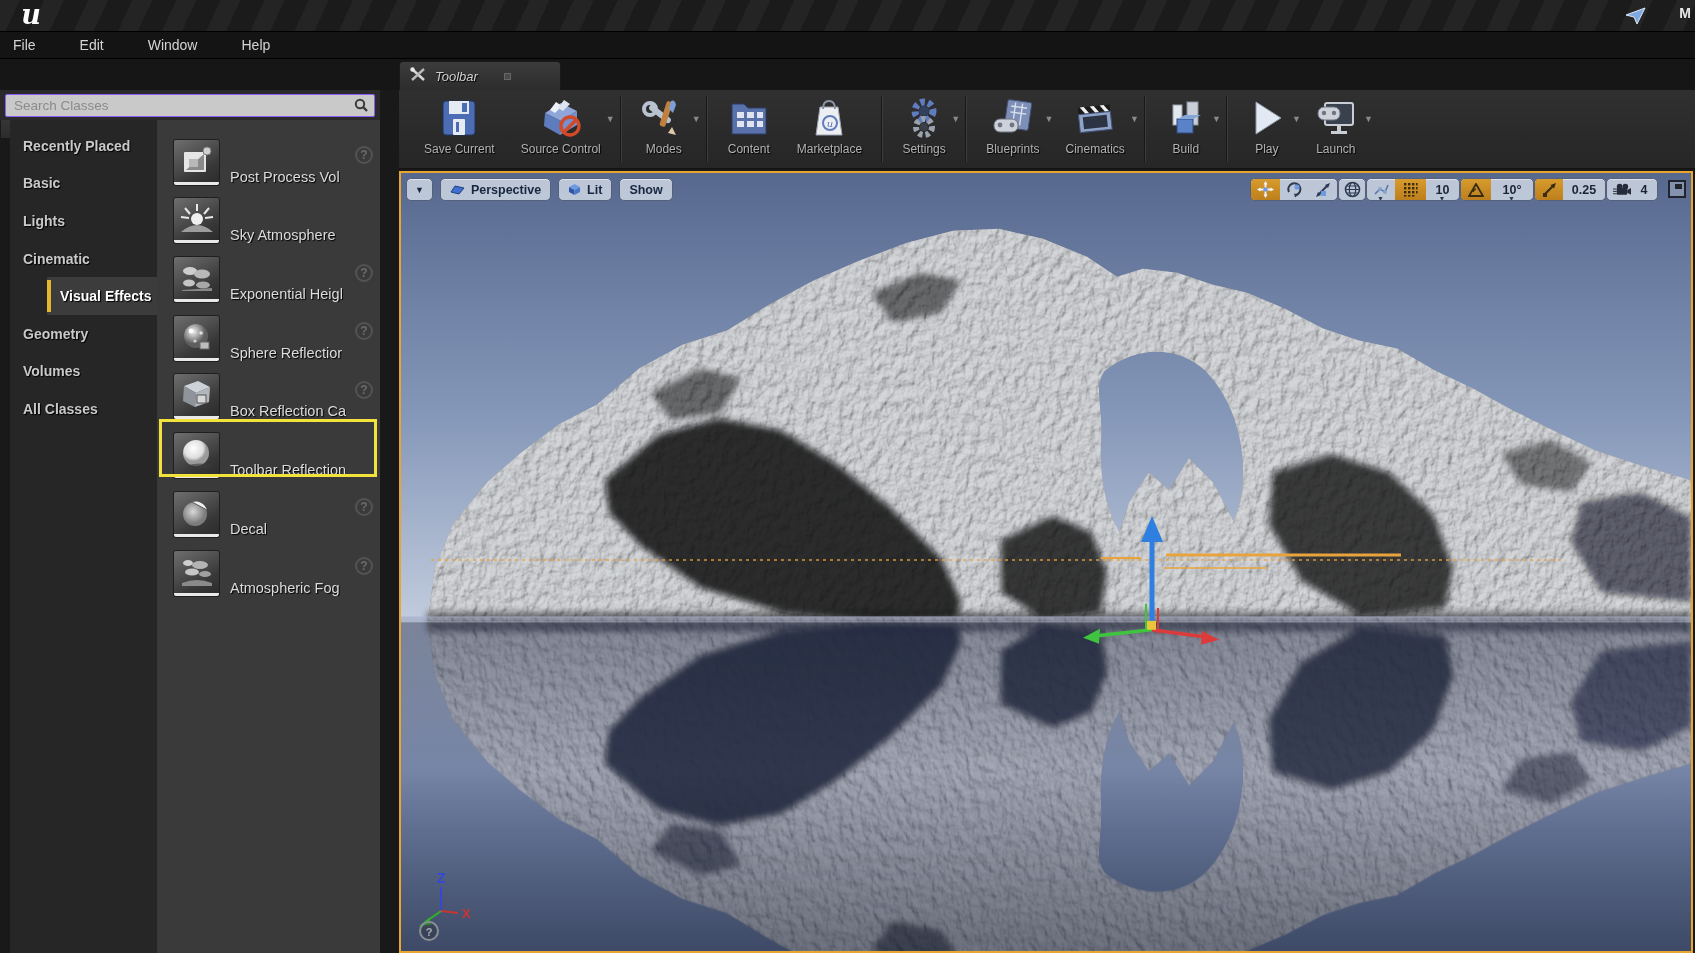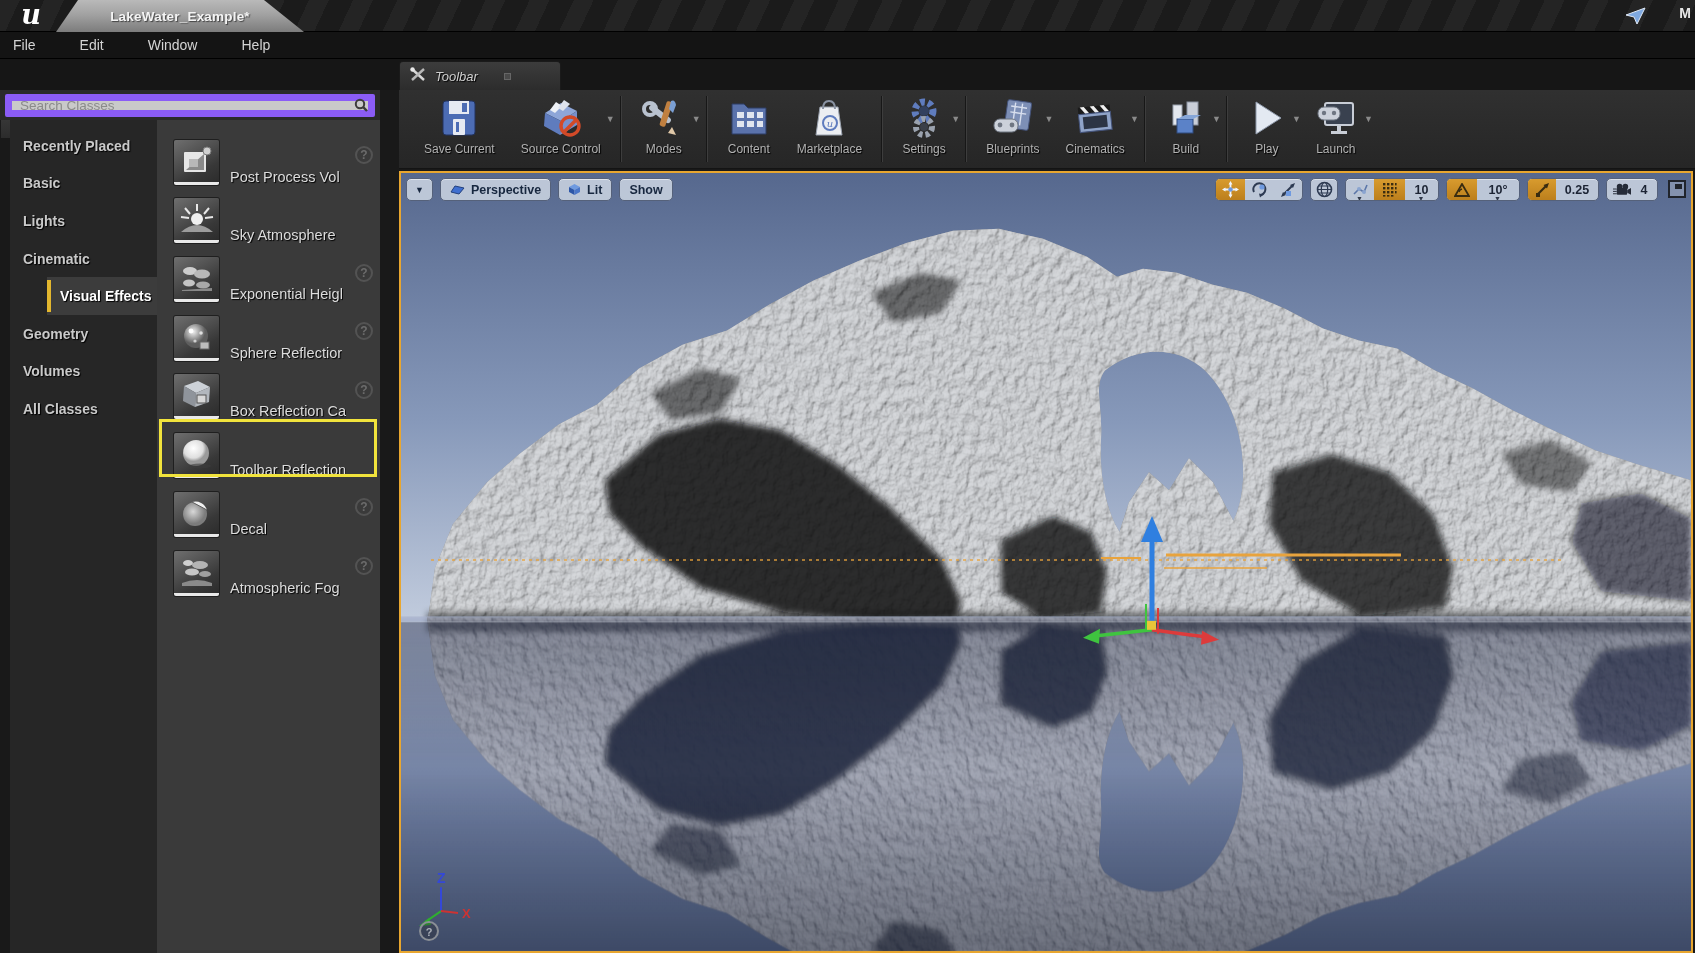--- a/index.html
+++ b/index.html
@@ -36,21 +36,21 @@
   .panel-tab { position:absolute; top:2px; height:29px;
     background:linear-gradient(#3c3c3c,#2c2c2c); border:1px solid #1a1a1a; border-bottom:none;
     border-radius:4px 4px 0 0; display:flex; align-items:center; padding:0 10px; }
   .panel-tab .tab-label { color:#cfcfcf; font-size:13px; margin:0 26px 0 8px;
     text-shadow:1px 1px 1px #000; }
   .tab-pin { width:7px; height:7px; background:#4a4a4a; border:1px solid #666; }
 
   
   #search-row { left:0; top:90px; width:380px; height:30px; background:#2a2a2a; }
   #search-input { position:absolute; left:5px; top:4px; width:370px; height:23px;
-    background:#c9c9c9; border:7px solid #8b5cf6; border-radius:2px; color:#2a2a2a;
+    background:#c9c9c9; border:1px solid #8b5cf6; border-radius:2px; color:#2a2a2a;
     font-size:13.5px; padding:0 24px 0 8px; font-family:"Liberation Sans",sans-serif; }
   #search-input::placeholder { color:#8b8b8b; opacity:1; }
   #search-mag { position:absolute; right:12px; top:8px; }
 
   #cat-col { left:10px; top:120px; width:157px; height:833px; background:#262626; padding-top:7px; }
   .cat-row { position:relative; height:37.6px; display:flex; align-items:center;
     padding-left:13px; color:#c9c9c9; font-size:14px; font-weight:bold;
     text-shadow:1px 1px 1px #000; cursor:pointer; }
   .cat-row.selected { background:#3c3c3c; color:#fff;margin-left:37px; }
   .cat-row.selected::before { content:""; position:absolute; left:0; top:3px; bottom:3px;
@@ -89,44 +89,41 @@
     border:2px solid #e8a62f; background:#5a6d90; }
   #scene { position:absolute; inset:0; width:100%; height:100%; }
   #vp-toolbar { position:absolute; left:5px; right:5px; top:5px; height:24px;
     display:flex; align-items:flex-start; }
   .vp-btn { background:rgba(196,206,221,.93); border:1px solid #55617a; border-radius:5px;
     height:23px; display:flex; align-items:center; padding:0 9px; margin-right:7px;
     color:#17273f; font-size:12.5px; font-weight:bold; cursor:pointer;
     box-shadow:inset 0 1px 0 rgba(255,255,255,.55); }
   .vp-btn .vbicon { margin-right:6px; display:flex; }
   .vp-group { display:flex; background:rgba(196,206,221,.93); border:1px solid #55617a;
-    border-radius:5px; height:23px; overflow:hidden; margin-left:7px;
+    border-radius:5px; height:23px; overflow:hidden; 
     box-shadow:inset 0 1px 0 rgba(255,255,255,.5); }
   .vp-seg { display:flex; align-items:center; justify-content:center; padding:0 6px;
     position:relative; cursor:pointer; }
   .vp-seg.on { background:linear-gradient(#d89b2e,#bc7f1c); }
   .vp-seg .num { color:#1c2434; font-size:12.5px; font-weight:bold; }
   .vp-seg .seg-caret { position:absolute; bottom:-2px; left:50%; margin-left:-4px;
     color:#30394a; font-size:7px; }
   .vp-spacer { flex:1; }
   #vp-max { width:18px; height:18px; border:2px solid #20242c; margin-top:2px;
     background:rgba(196,206,221,.4); position:relative; cursor:pointer; }
   #vp-max::after { content:""; position:absolute; right:2px; top:2px; width:7px; height:5px;
     background:#20242c; }
 </style>
 </head>
 <body>
 
 <div id="app">
 
   <div id="titlebar" class="abs">
     <div id="ue-logo" class="abs">u</div>
-    <div id="doc-tab" class="abs">
-      <span>LakeWater_Example*</span>
-    </div>
     <div id="tb-badge" class="abs">
       <svg width="22" height="20" viewBox="0 0 22 20">
         <polygon points="1,9 20,2 12,18 9,11" fill="#7fa9e0" stroke="#dfe8f4" stroke-width="1"></polygon>
       </svg>
     </div>
     <div id="tb-right-text" class="abs">M</div>
   </div>
 
   <div id="menubar" class="abs">
     <div class="menu-item">File</div>

